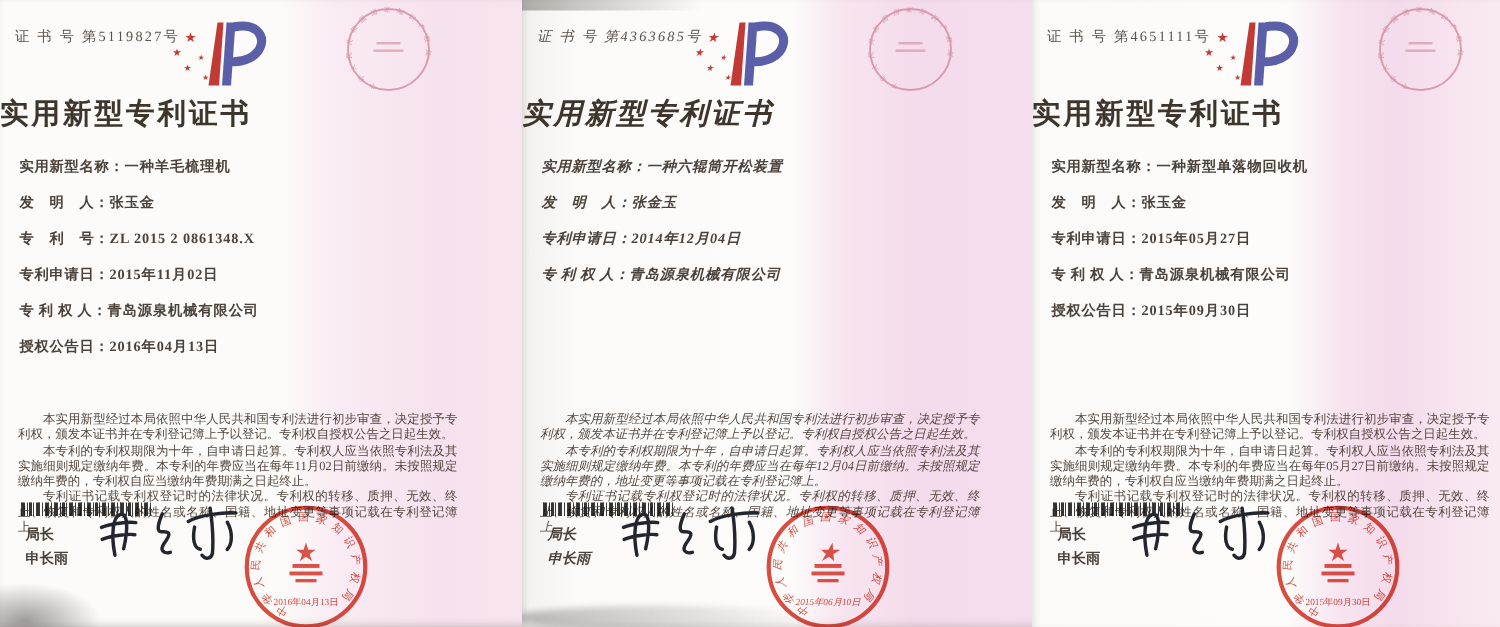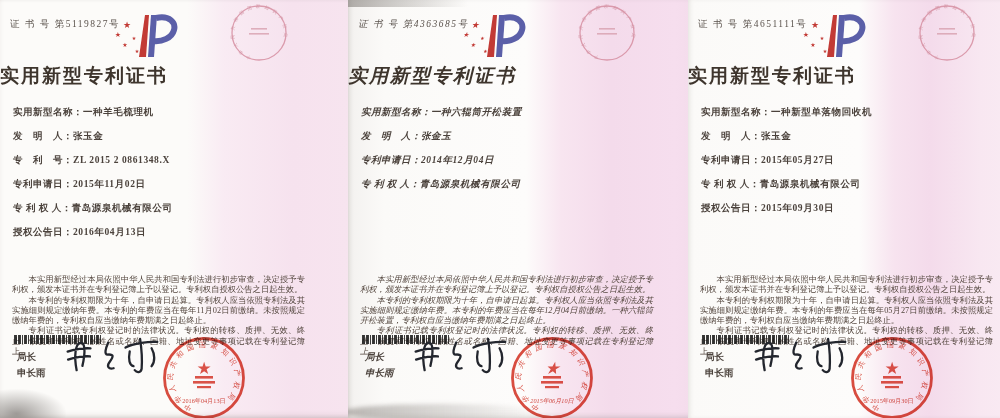--- a/index.html
+++ b/index.html
@@ -143,21 +143,21 @@
   </svg>
   <div class="cert-title">实用新型专利证书</div>
   <div class="fields">
     <div class="frow"><span class="flabel">实用新型名称：</span><span class="fvalue">一种六辊筒开松装置</span></div>
     <div class="frow"><span class="flabel">发　明　人：</span><span class="fvalue">张金玉</span></div>
     <div class="frow"><span class="flabel">专利申请日：</span><span class="fvalue">2014年12月04日</span></div>
     <div class="frow"><span class="flabel">专 利 权 人：</span><span class="fvalue">青岛源泉机械有限公司</span></div>
   </div>
   <div class="paras">
     <p>本实用新型经过本局依照中华人民共和国专利法进行初步审查，决定授予专利权，颁发本证书并在专利登记簿上予以登记。专利权自授权公告之日起生效。</p>
-    <p>本专利的专利权期限为十年，自申请日起算。专利权人应当依照专利法及其实施细则规定缴纳年费。本专利的年费应当在每年12月04日前缴纳。一种六辊筒开松装置，专利权自应当缴纳年费期满之日起终止。</p>
+    <p>本专利的专利权期限为十年，自申请日起算。专利权人应当依照专利法及其实施细则规定缴纳年费。本专利的年费应当在每年12月04日前缴纳。未按照规定缴纳年费的，地址变更等事项记载在专利登记簿上。</p>
     <p>专利证书记载专利权登记时的法律状况。专利权的转移、质押、无效、终止、恢复和专利权人的姓名或名称、国籍、地址变更等事项记载在专利登记簿上。</p>
   </div>
   <div class="barcode"></div>
   <div class="director">
     <div>局长</div>
     <div>申长雨</div>
   </div>
   <svg class="signature" viewBox="0 0 116 54">
     <g fill="none" stroke="#23262e" stroke-width="2.3" stroke-linecap="round" transform="rotate(-3 58 27)">
       <path d="M16,38 C14,24 16,12 21,11 C26,10 26,20 22,34 M8,19 C14,17 26,16 31,17 M8,27 C14,25 26,24 30,25"></path>

